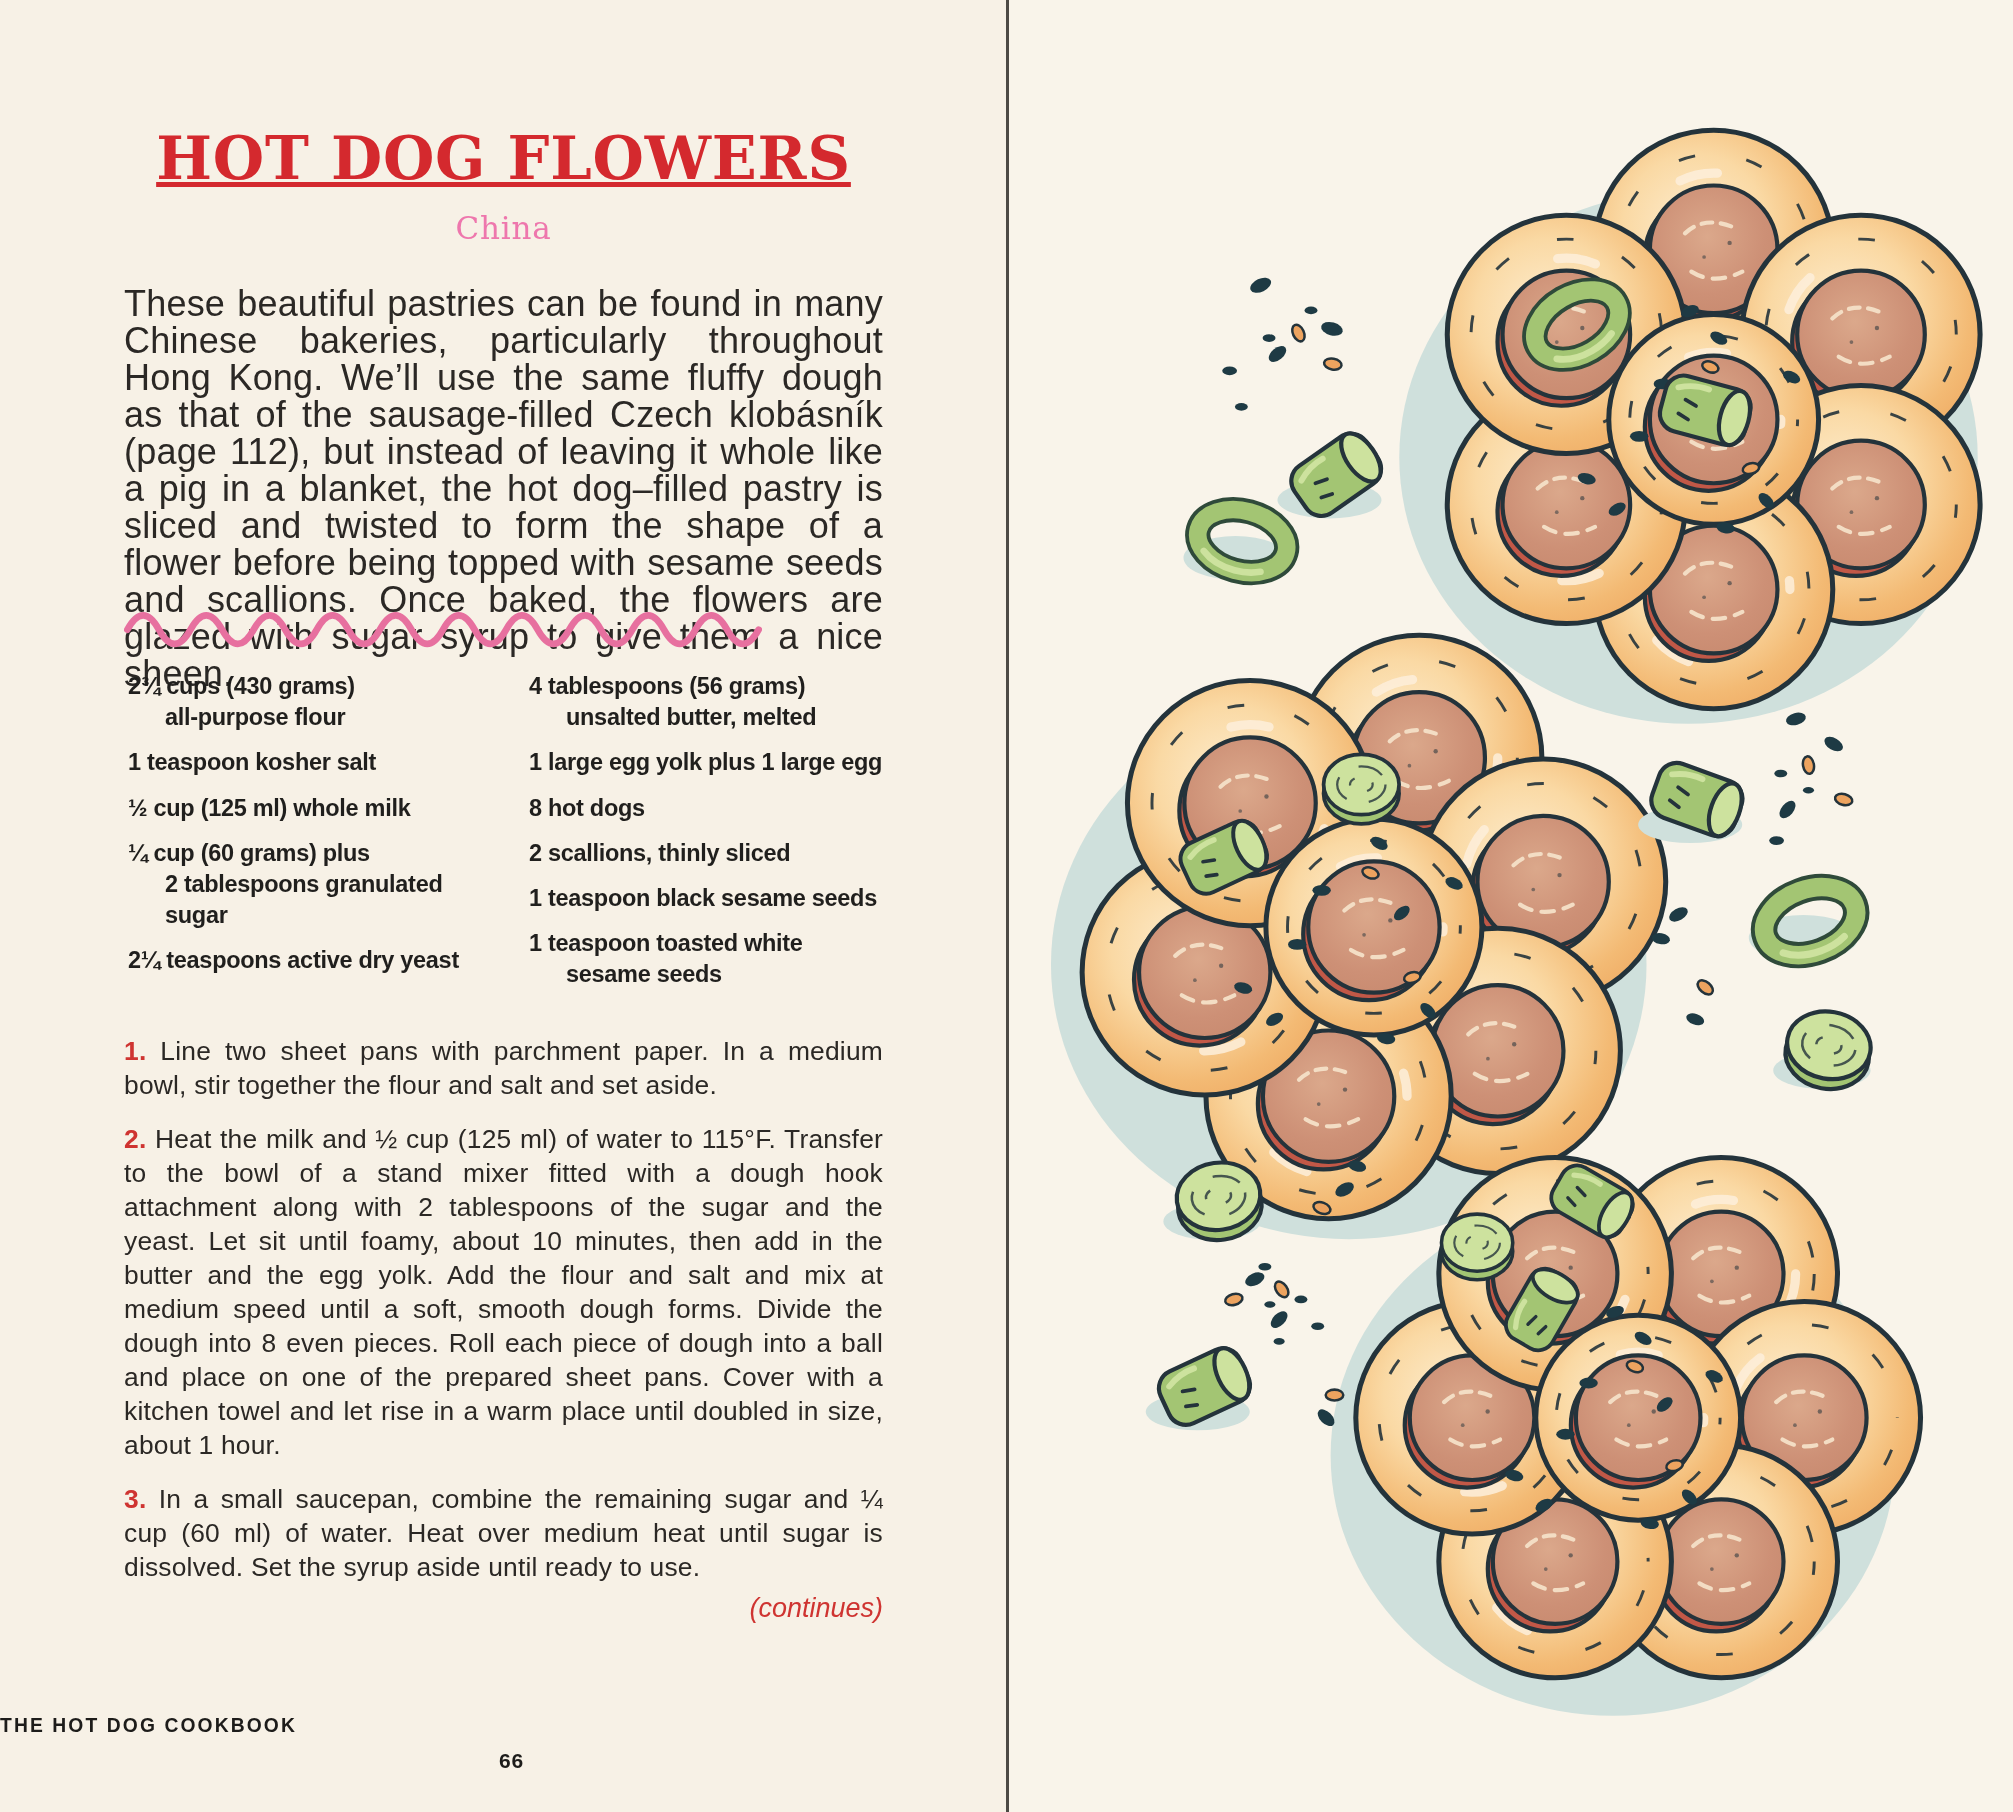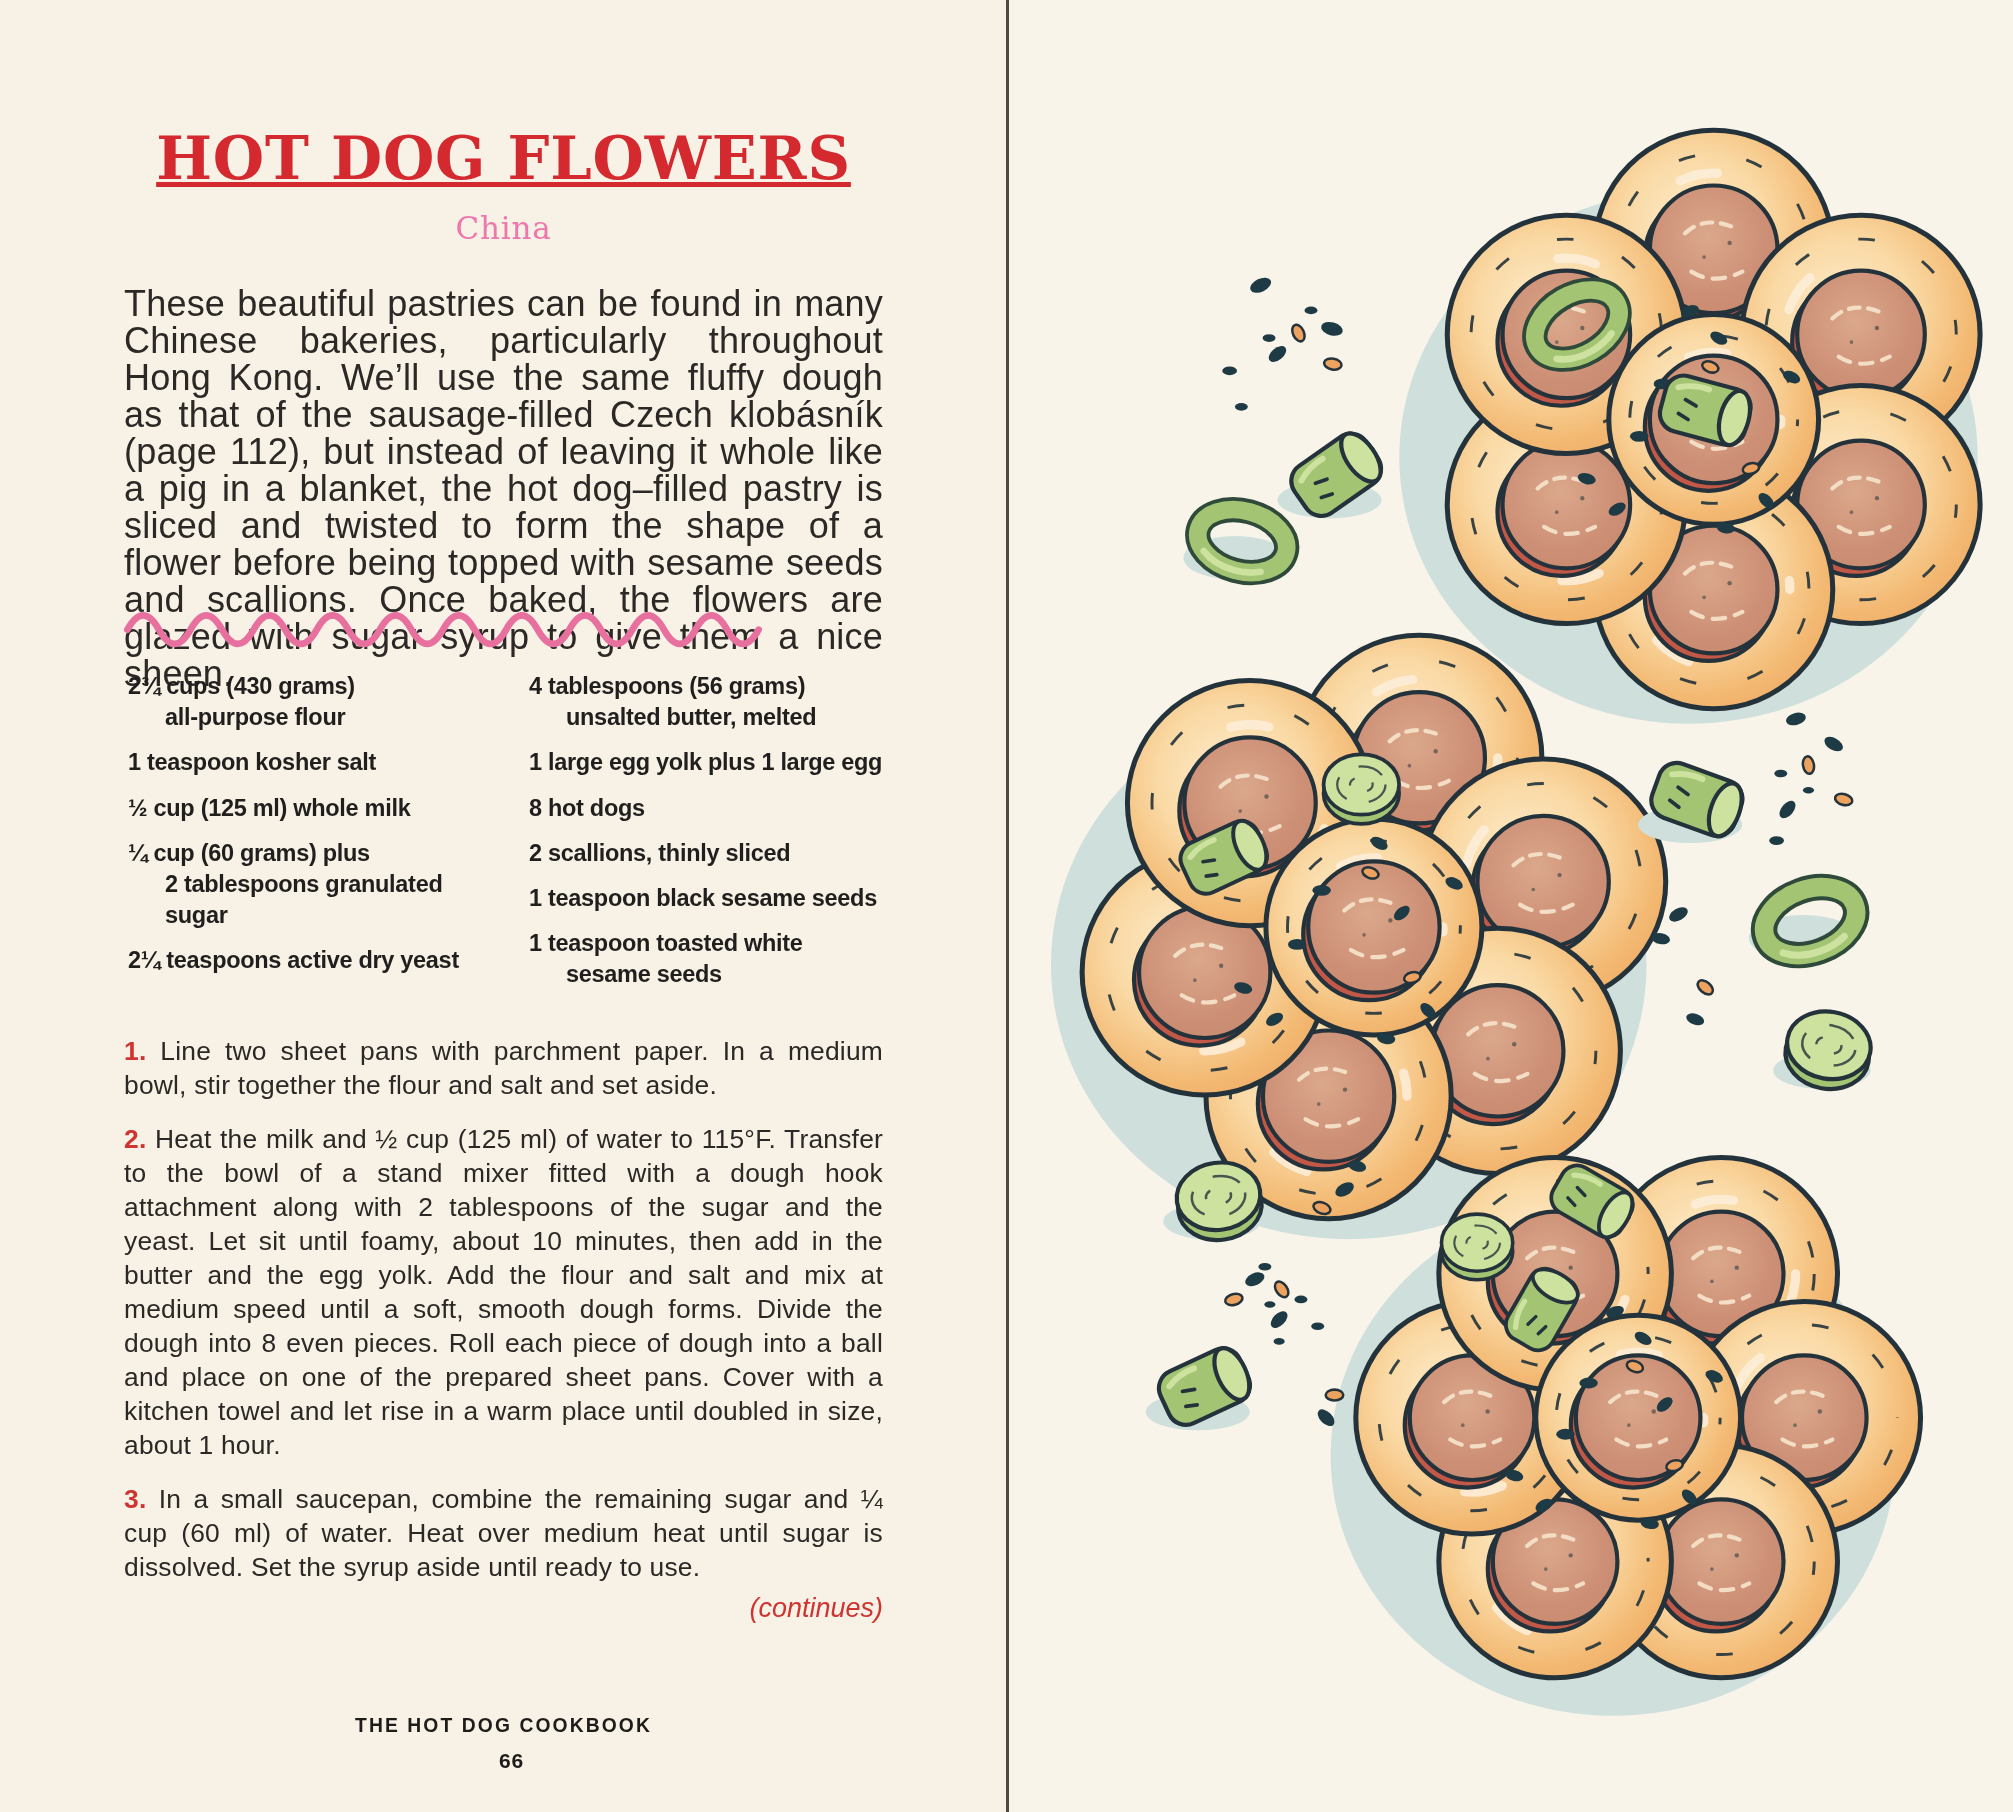--- a/index.html
+++ b/index.html
@@ -29,21 +29,21 @@
   .cont{padding-left:37px;}
 
   .steps{position:absolute;left:124px;top:1034px;width:759px;font-size:26.4px;line-height:34px;
          text-align:justify;color:var(--text);letter-spacing:0.2px;}
   .step{margin:0 0 20px 0;}
   .step-num{color:var(--step_red);font-weight:bold;}
 
   .continues{position:absolute;left:124px;top:1593px;width:759px;text-align:right;
              font-style:italic;font-size:27px;color:var(--step_red);}
 
-  .footer-title{position:absolute;left:0;top:1715px;width:1007px;text-align:center;
+  .footer-title{position:absolute;left:0;top:1715px;width:1007px;
                 font-size:19.3px;font-weight:bold;letter-spacing:2.1px;color:#1d1c1a;}
   .footer-num{position:absolute;left:0;top:1749px;width:1007px;text-align:center;
               font-size:21px;font-weight:bold;letter-spacing:0.8px;color:#1d1c1a;padding-left:8px;}
 
   #illo{position:absolute;left:1009px;top:0;width:1005px;height:1812px;}
 </style>
 </head>
 <body>
 
 <div class="spread">

